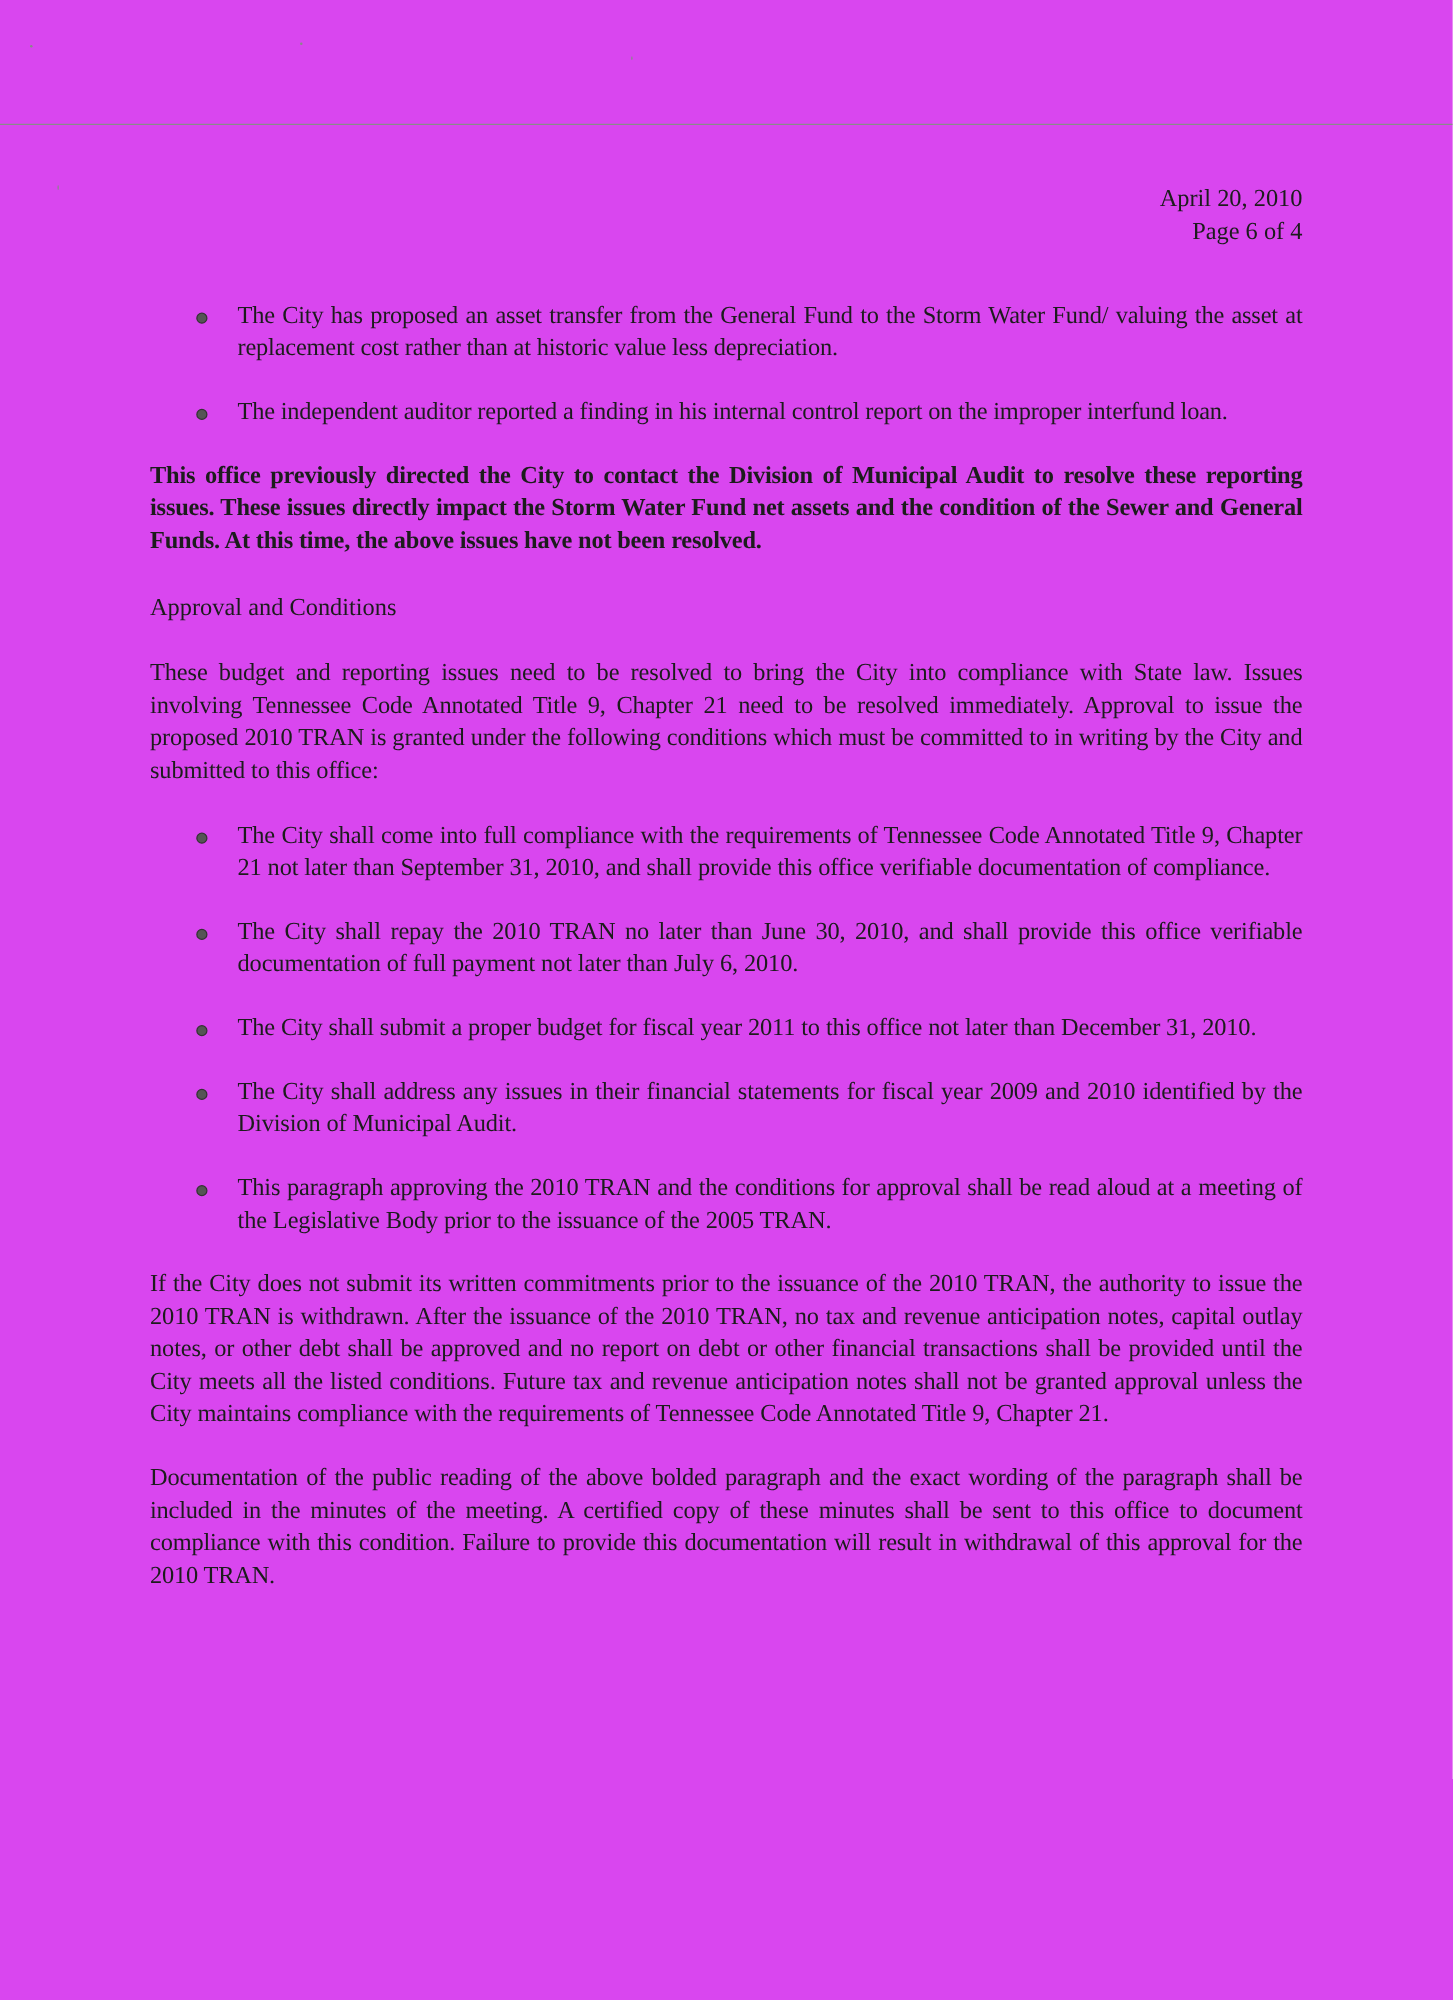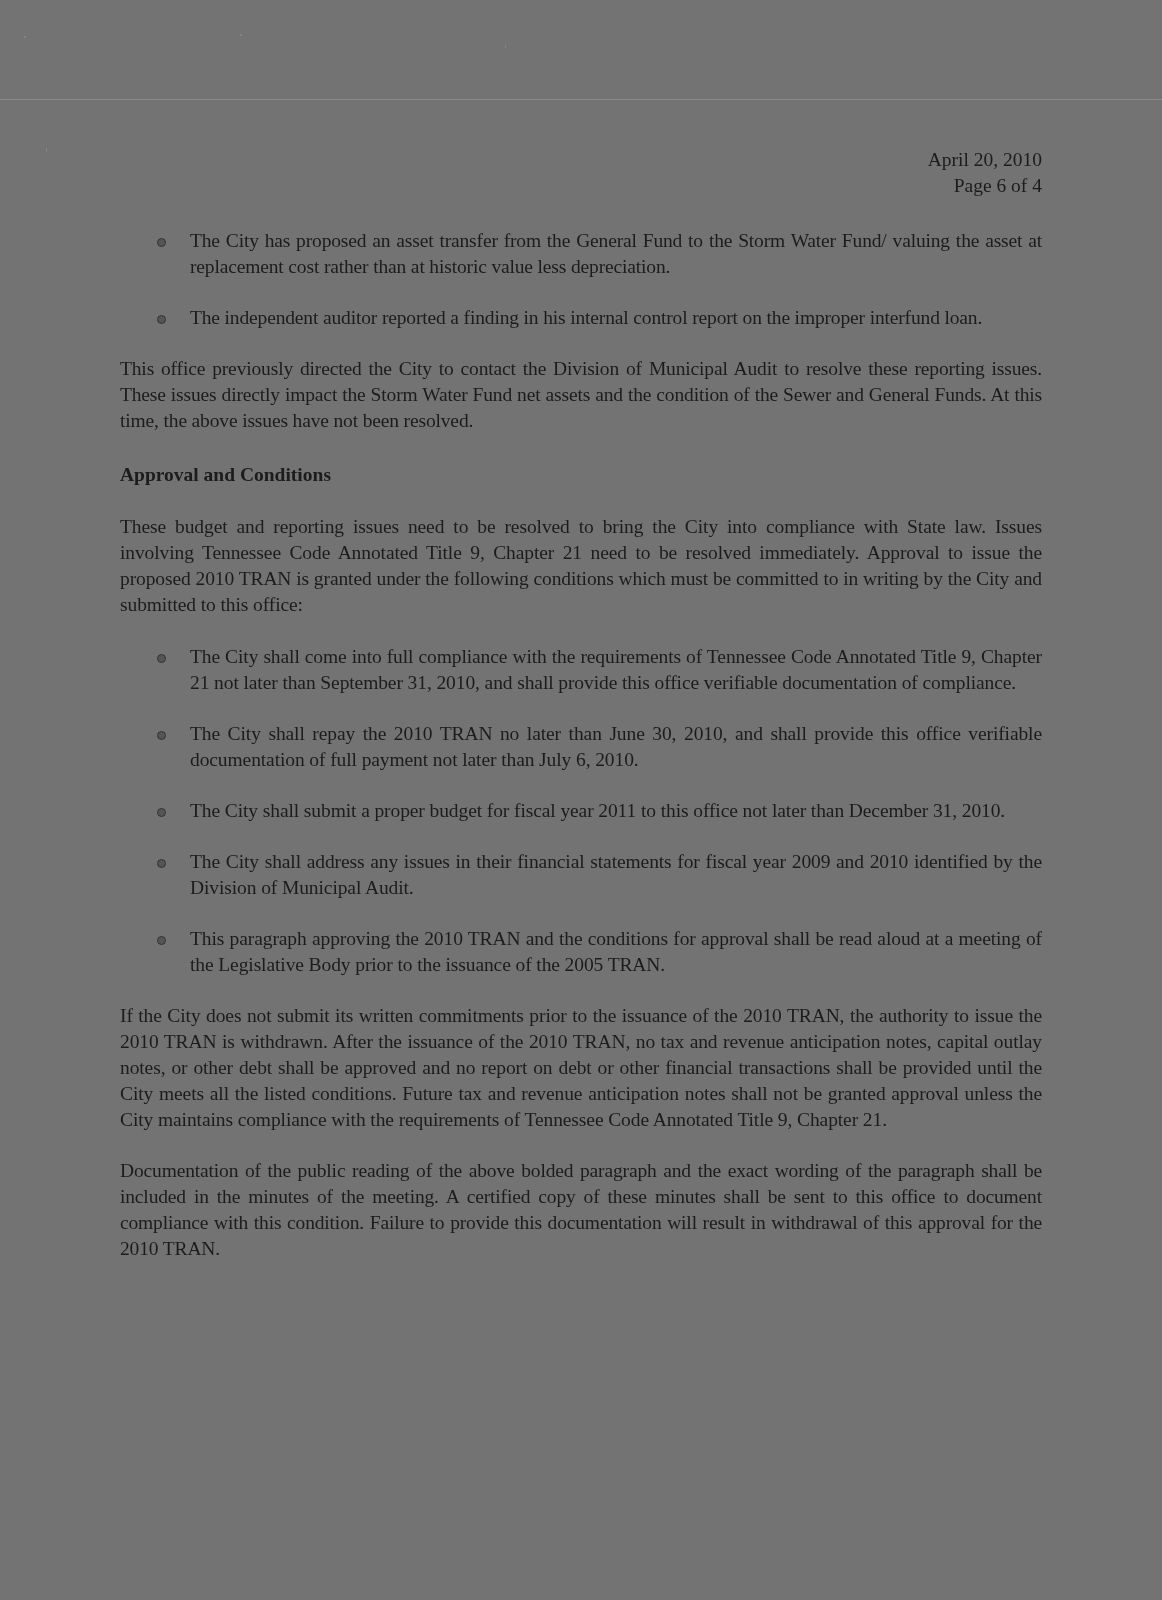--- a/index.html
+++ b/index.html
@@ -13,42 +13,42 @@
       position: relative;
       overflow: hidden;
       font-family: "Liberation Serif", "DejaVu Serif", serif;
       color: #1c1c1c;
     }
     .page {
       position: absolute;
       left: 0; top: 0;
       width: 1162px;
       height: 1600px;
-      background: #737373;
+      background: #d946ef;
     }
     .scan-rule {
       position: absolute;
       left: 0;
       top: 99px;
       width: 1162px;
       height: 1px;
       background: #8a8a8a;
     }
     .header-block {
       position: absolute;
       right: 120px;
       top: 147px;
       text-align: right;
       font-size: 19.5px;
       line-height: 26px;
     }
     .content {
       position: absolute;
       left: 120px;
-      top: 228px;
+      top: 240px;
       width: 922px;
     }
     .normal-text {
       font-size: 19.5px;
       line-height: 26px;
       text-align: justify;
       letter-spacing: -0.15px;
     }
     .bold-text {
       font-weight: normal;
@@ -71,27 +71,27 @@
       position: absolute;
       left: 37px;
       top: 10px;
       width: 7px;
       height: 7px;
       border-radius: 50%;
       background: #555;
       border: 1px solid #333;
     }
     .section-heading {
-      font-weight: bold;
+      font-weight: normal;
       font-size: 19.5px;
       line-height: 26px;
       margin: 0;
     }
     p { margin: 0; }
-    .mt-intro { margin-top: 8px; }
+    .mt-intro { margin-top: 8px; font-weight: bold; }
     .mt-heading { margin-top: 28px; }
     .mt-approval { margin-top: 26px; }
     .mt-conditions { margin-top: 26px; }
     .mt-final { margin-top: 3px; }
     .mt-doc { margin-top: 25px; }
     .speck {
       position: absolute;
       width: 2px; height: 2px;
       background: #888;
       border-radius: 50%;

